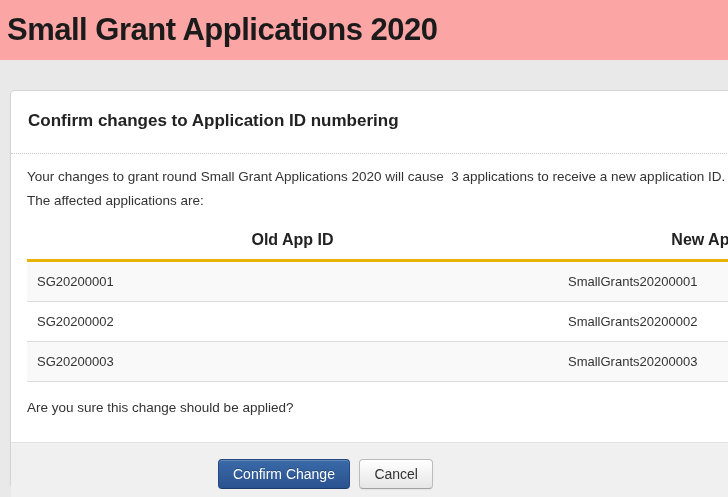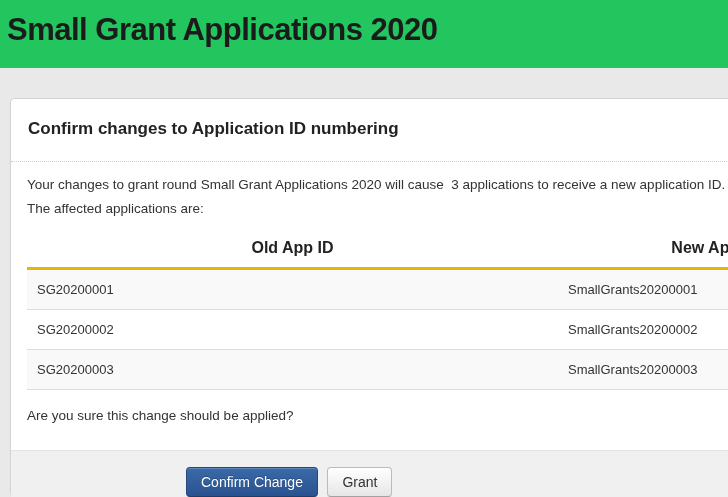--- a/index.html
+++ b/index.html
@@ -5,22 +5,22 @@
   * { box-sizing: border-box; }
   html, body {
     margin: 0; padding: 0;
     width: 728px; height: 497px;
     overflow: hidden;
     background: #e9e9e9;
     font-family: "Liberation Sans", sans-serif;
     color: #333;
   }
   .page-header {
-    background: #22c55e;
-    height: 68px;
+    background: #fca5a5;
+    height: 60px;
     width: 100%;
   }
   .page-header h1 {
     margin: 0;
     padding: 12px 0 0 7px;
     font-size: 31px;
     line-height: 36px;
     font-weight: bold;
     color: #1b1b1b;
     letter-spacing: -0.5px;
@@ -96,20 +96,21 @@
   }
   .btn {
     display: inline-block;
     font-family: "Liberation Sans", sans-serif;
     font-size: 14px;
     line-height: 16px;
     padding: 6px 14px;
     border-radius: 4px;
     cursor: pointer;
     vertical-align: middle;
+    margin-left: 32px;
   }
   .btn-primary {
     color: #ffffff;
     text-shadow: 0 -1px 0 rgba(0,0,0,0.25);
     background: linear-gradient(to bottom, #3a6aa8, #2a5290);
     border: 1px solid #25497e;
     border-bottom-color: #1e3c69;
     box-shadow: inset 0 1px 0 rgba(255,255,255,0.2);
   }
   .btn-default {
@@ -157,15 +158,15 @@
             <td>SmallGrants20200003</td>
           </tr>
         </tbody>
     </table>
 
     <div class="question">Are you sure this change should be applied?</div>
   </div>
 
   <div class="form-actions">
     <button class="btn btn-primary">Confirm Change</button>
-    <button class="btn btn-default">Grant</button>
+    <button class="btn btn-default">Cancel</button>
   </div>
 </div>
 
 </body></html>

